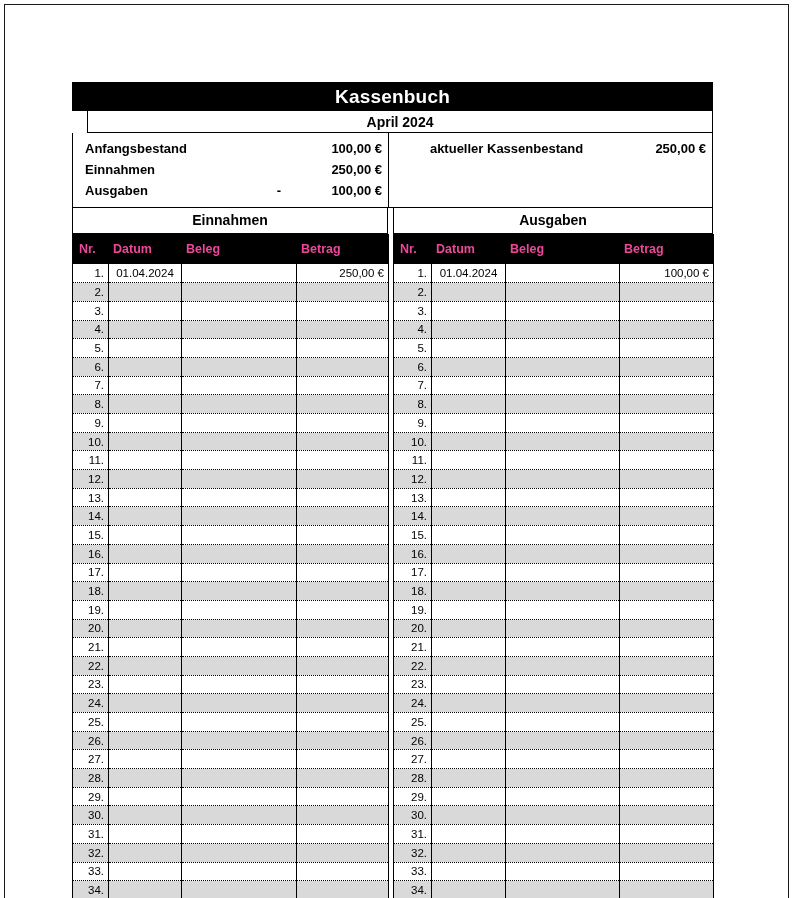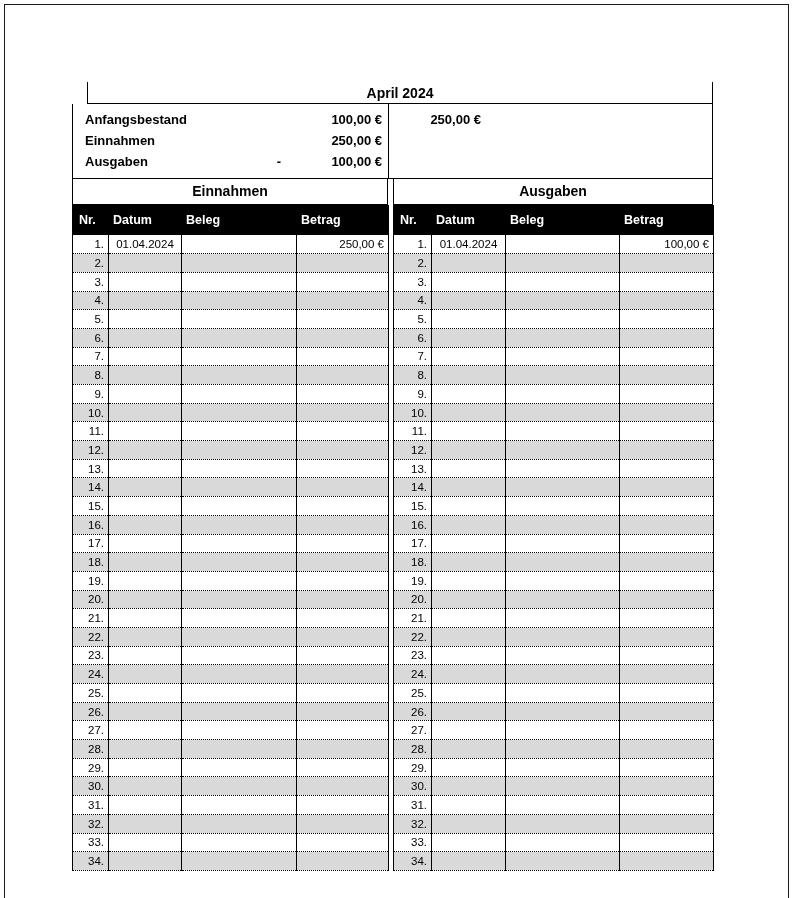--- a/index.html
+++ b/index.html
@@ -131,21 +131,21 @@
   .table-block.left  { width: 316px; }
   .table-block.right { width: 320px; margin-left: 5px; }
 
   table.kb {
     border-collapse: collapse;
     width: 100%;
     table-layout: fixed;
   }
   table.kb th {
     background: #000000;
-    color: #ffffff;
+    color: #ec4899;
     font-size: 12.5px;
     font-weight: bold;
     height: 18px;
     padding: 8px 4px;
     text-align: left;
     border-left: 1px solid #000;
     border-right: 1px solid #000;
     box-sizing: border-box;
     white-space: nowrap;
   }
@@ -181,20 +181,21 @@
   .table-block.right col.w-beleg  { width: 114px; }
   .table-block.right col.w-betrag { width: 94px; }
 </style>
 </head>
 <body>
 
 <div id="page-sheet">
 
   <div id="kassenbuch">
 
+    <div class="title-bar">Kassenbuch</div>
 
     <div class="month-row">April 2024</div>
 
     <div class="summary-wrap">
 
       <div class="summary-left">
         <div class="sum-line">
           <span class="sum-label">Anfangsbestand</span>
           <span class="sum-sign"></span>
           <span class="sum-value">100,00 €</span>
@@ -206,20 +207,21 @@
         </div>
         <div class="sum-line">
           <span class="sum-label">Ausgaben</span>
           <span class="sum-sign">-</span>
           <span class="sum-value">100,00 €</span>
         </div>
       </div>
 
       <div class="summary-right">
         <div class="sum-line-right">
+          <span class="sum-label-right">aktueller Kassenbestand</span>
           <span class="sum-value-right">250,00 €</span>
         </div>
       </div>
 
     </div>
 
     <div class="section-row">
       <div class="section-cell left">Einnahmen</div>
       <div class="section-cell right">Ausgaben</div>
     </div>

